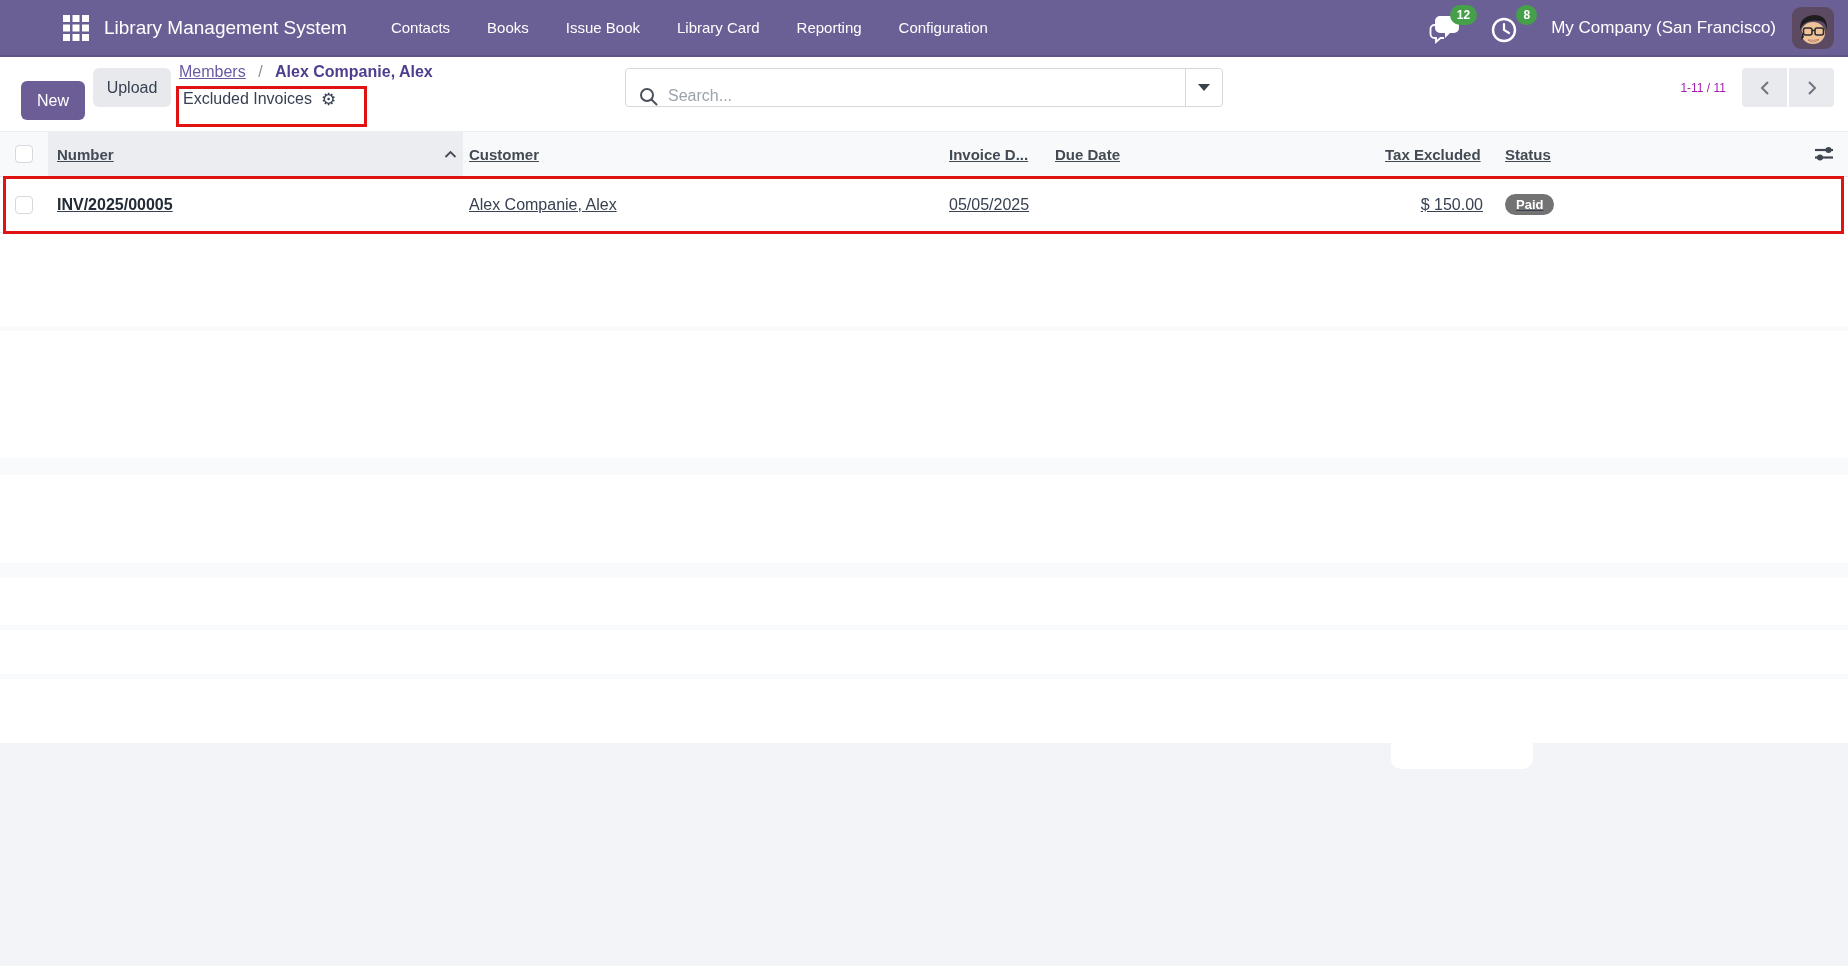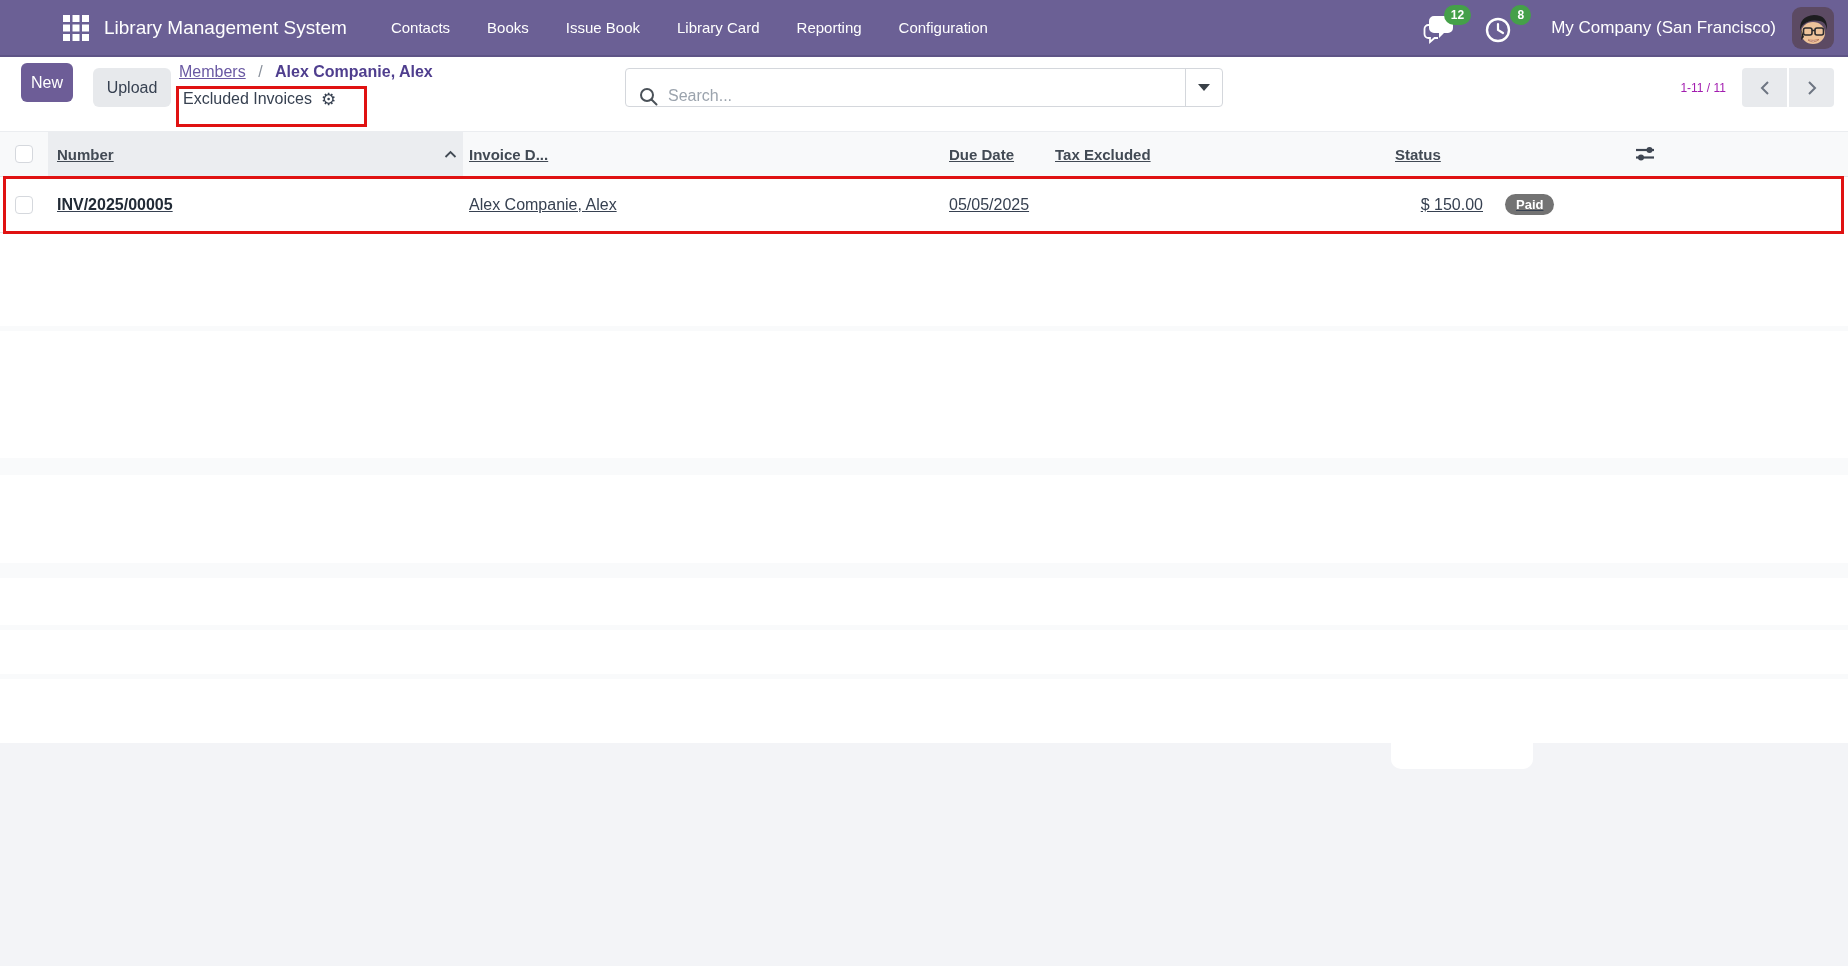--- a/index.html
+++ b/index.html
@@ -19,27 +19,27 @@
   .apps-btn { margin-left:18px; width:28px; height:28px; display:flex; align-items:center; justify-content:center; cursor:pointer; }
   .app-title { margin-left:14px; font-size:19px; color:#fff; white-space:nowrap; }
   .nav-menu { display:flex; align-items:center; gap:37px; margin-left:44px; font-size:15px; }
   .nav-menu span { cursor:pointer; white-space:nowrap; }
   .nav-right { margin-left:auto; display:flex; align-items:center; margin-right:14px; }
   .nav-icon-wrap { position:relative; width:34px; height:32px; margin-right:26px; cursor:pointer; display:flex; align-items:flex-end; }
   .nav-badge {
     position:absolute; top:-7px; right:-14px; background:#45a049; color:#fff;
     font-size:12px; font-weight:bold; line-height:1; padding:4px 7px; border-radius:11px;
   }
-  .company-name { font-size:17px; margin:0 16px 0 8px; white-space:nowrap; cursor:pointer; }
+  .company-name { font-size:17px; margin:0 16px 0 2px; white-space:nowrap; cursor:pointer; }
   .avatar { width:42px; height:42px; border-radius:9px; overflow:hidden; cursor:pointer; flex:0 0 auto; }
 
   
   .control-panel { position:absolute; top:57px; left:0; width:1848px; height:74px; background:#fff; }
   .btn-new {
-    position:absolute; left:21px; top:6px; width:52px; height:39px;
+    position:absolute; left:21px; top:24px; width:64px; height:39px;
     background:#6d5d97; color:#fff; border:none; border-radius:6px;
     font-size:16px; font-family:inherit; cursor:pointer;
   }
   .btn-upload {
     position:absolute; left:93px; top:11px; width:78px; height:39px;
     background:#e7e9ec; color:#374151; border:none; border-radius:6px;
     font-size:16px; font-family:inherit; cursor:pointer;
   }
   .breadcrumbs { position:absolute; left:179px; top:6px; font-size:16px; white-space:nowrap; }
   .bc-link { color:#6a59a3; text-decoration:underline; cursor:pointer; }
@@ -225,20 +225,23 @@
   <div class="hcell center">
     <input type="checkbox" class="cb" style="">
   </div>
   <div class="hcell sorted num-col">
     <span class="label">Number</span>
     <svg width="13" height="9" viewBox="0 0 13 9">
       <polyline points="1.5,7 6.5,2 11.5,7" fill="none" stroke="#424a54" stroke-width="1.8"></polyline>
     </svg>
   </div>
   <div class="hcell">
+    <span class="label">Customer</span>
+  </div>
+  <div class="hcell">
     <span class="label">Invoice D...</span>
   </div>
   <div class="hcell">
     <span class="label">Due Date</span>
   </div>
   <div class="hcell right">
     <span class="label">Tax Excluded</span>
   </div>
   <div class="hcell" style="padding-left:16px;">
     <span class="label">Status</span>

